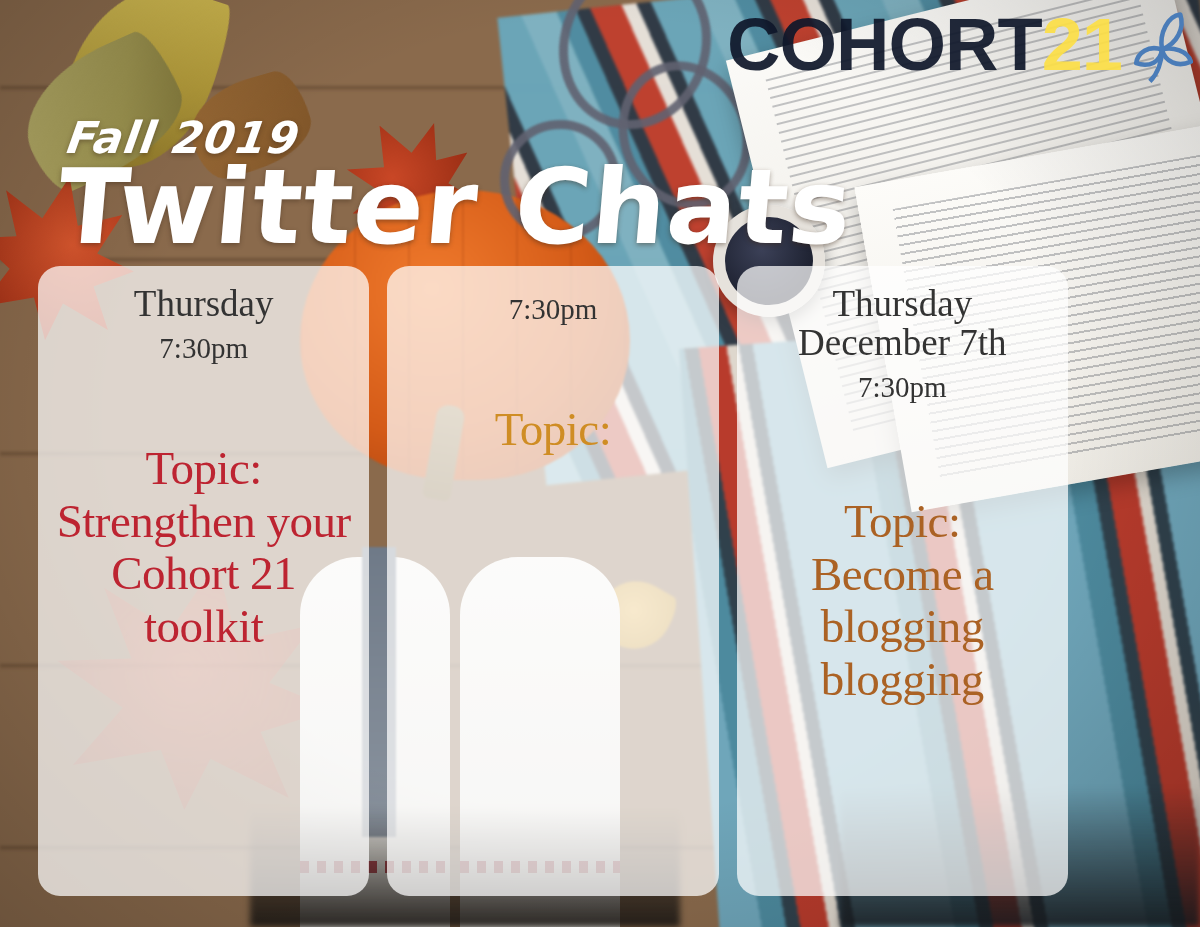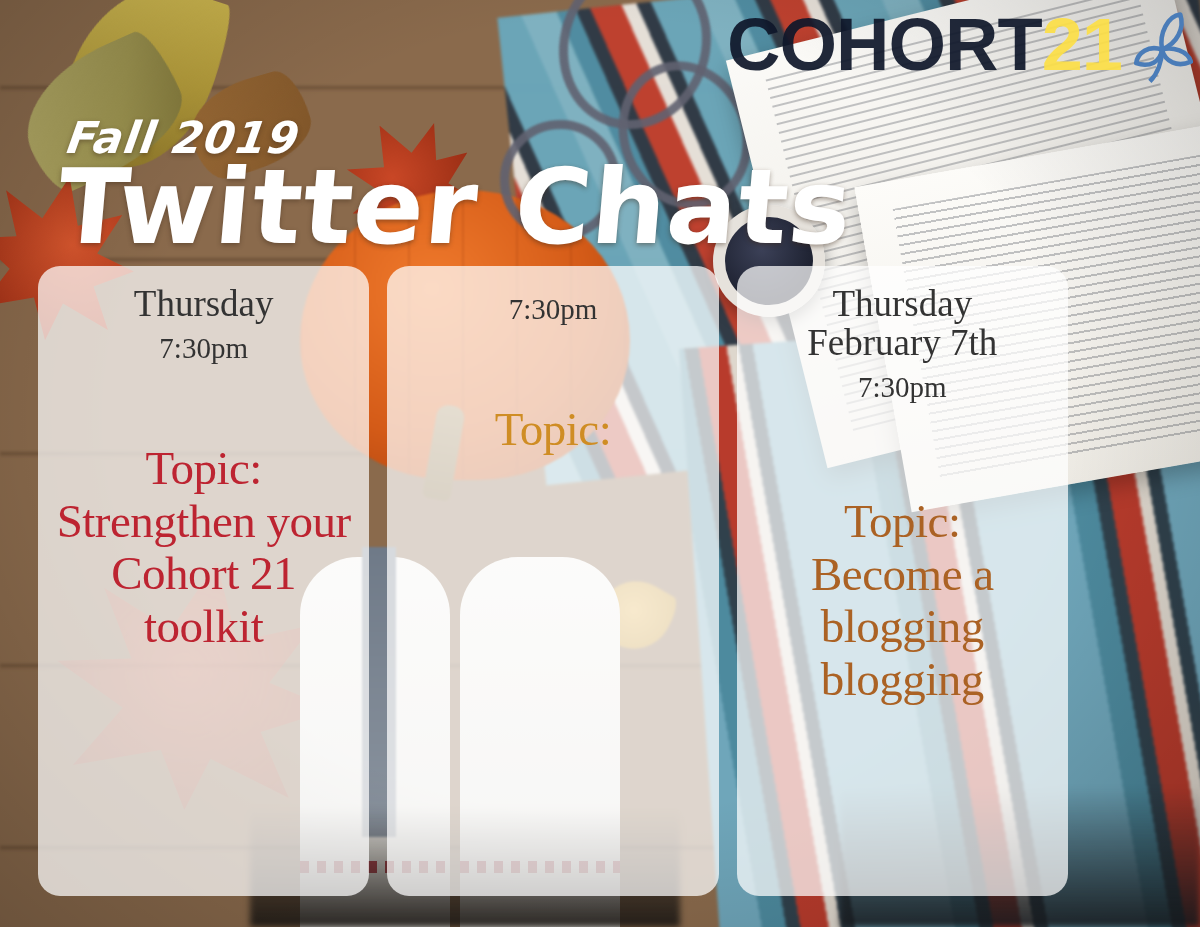--- a/index.html
+++ b/index.html
@@ -405,21 +405,21 @@
         <div class="card-time">7:30pm</div>
       </div>
       <div class="card-topic">
         <span class="lead">Topic:</span>
       </div>
     </div>
 
     <div class="card c3">
       <div class="card-date">
         <div class="card-day">Thursday</div>
-        <div class="card-full">February 7th</div>
+        <div class="card-full">December 7th</div>
         <div class="card-time">7:30pm</div>
       </div>
       <div class="card-topic">
         <span class="lead">Topic:</span>
         <span>Become a blogging blogging</span>
       </div>
     </div>
 
   </div>
 </div>

